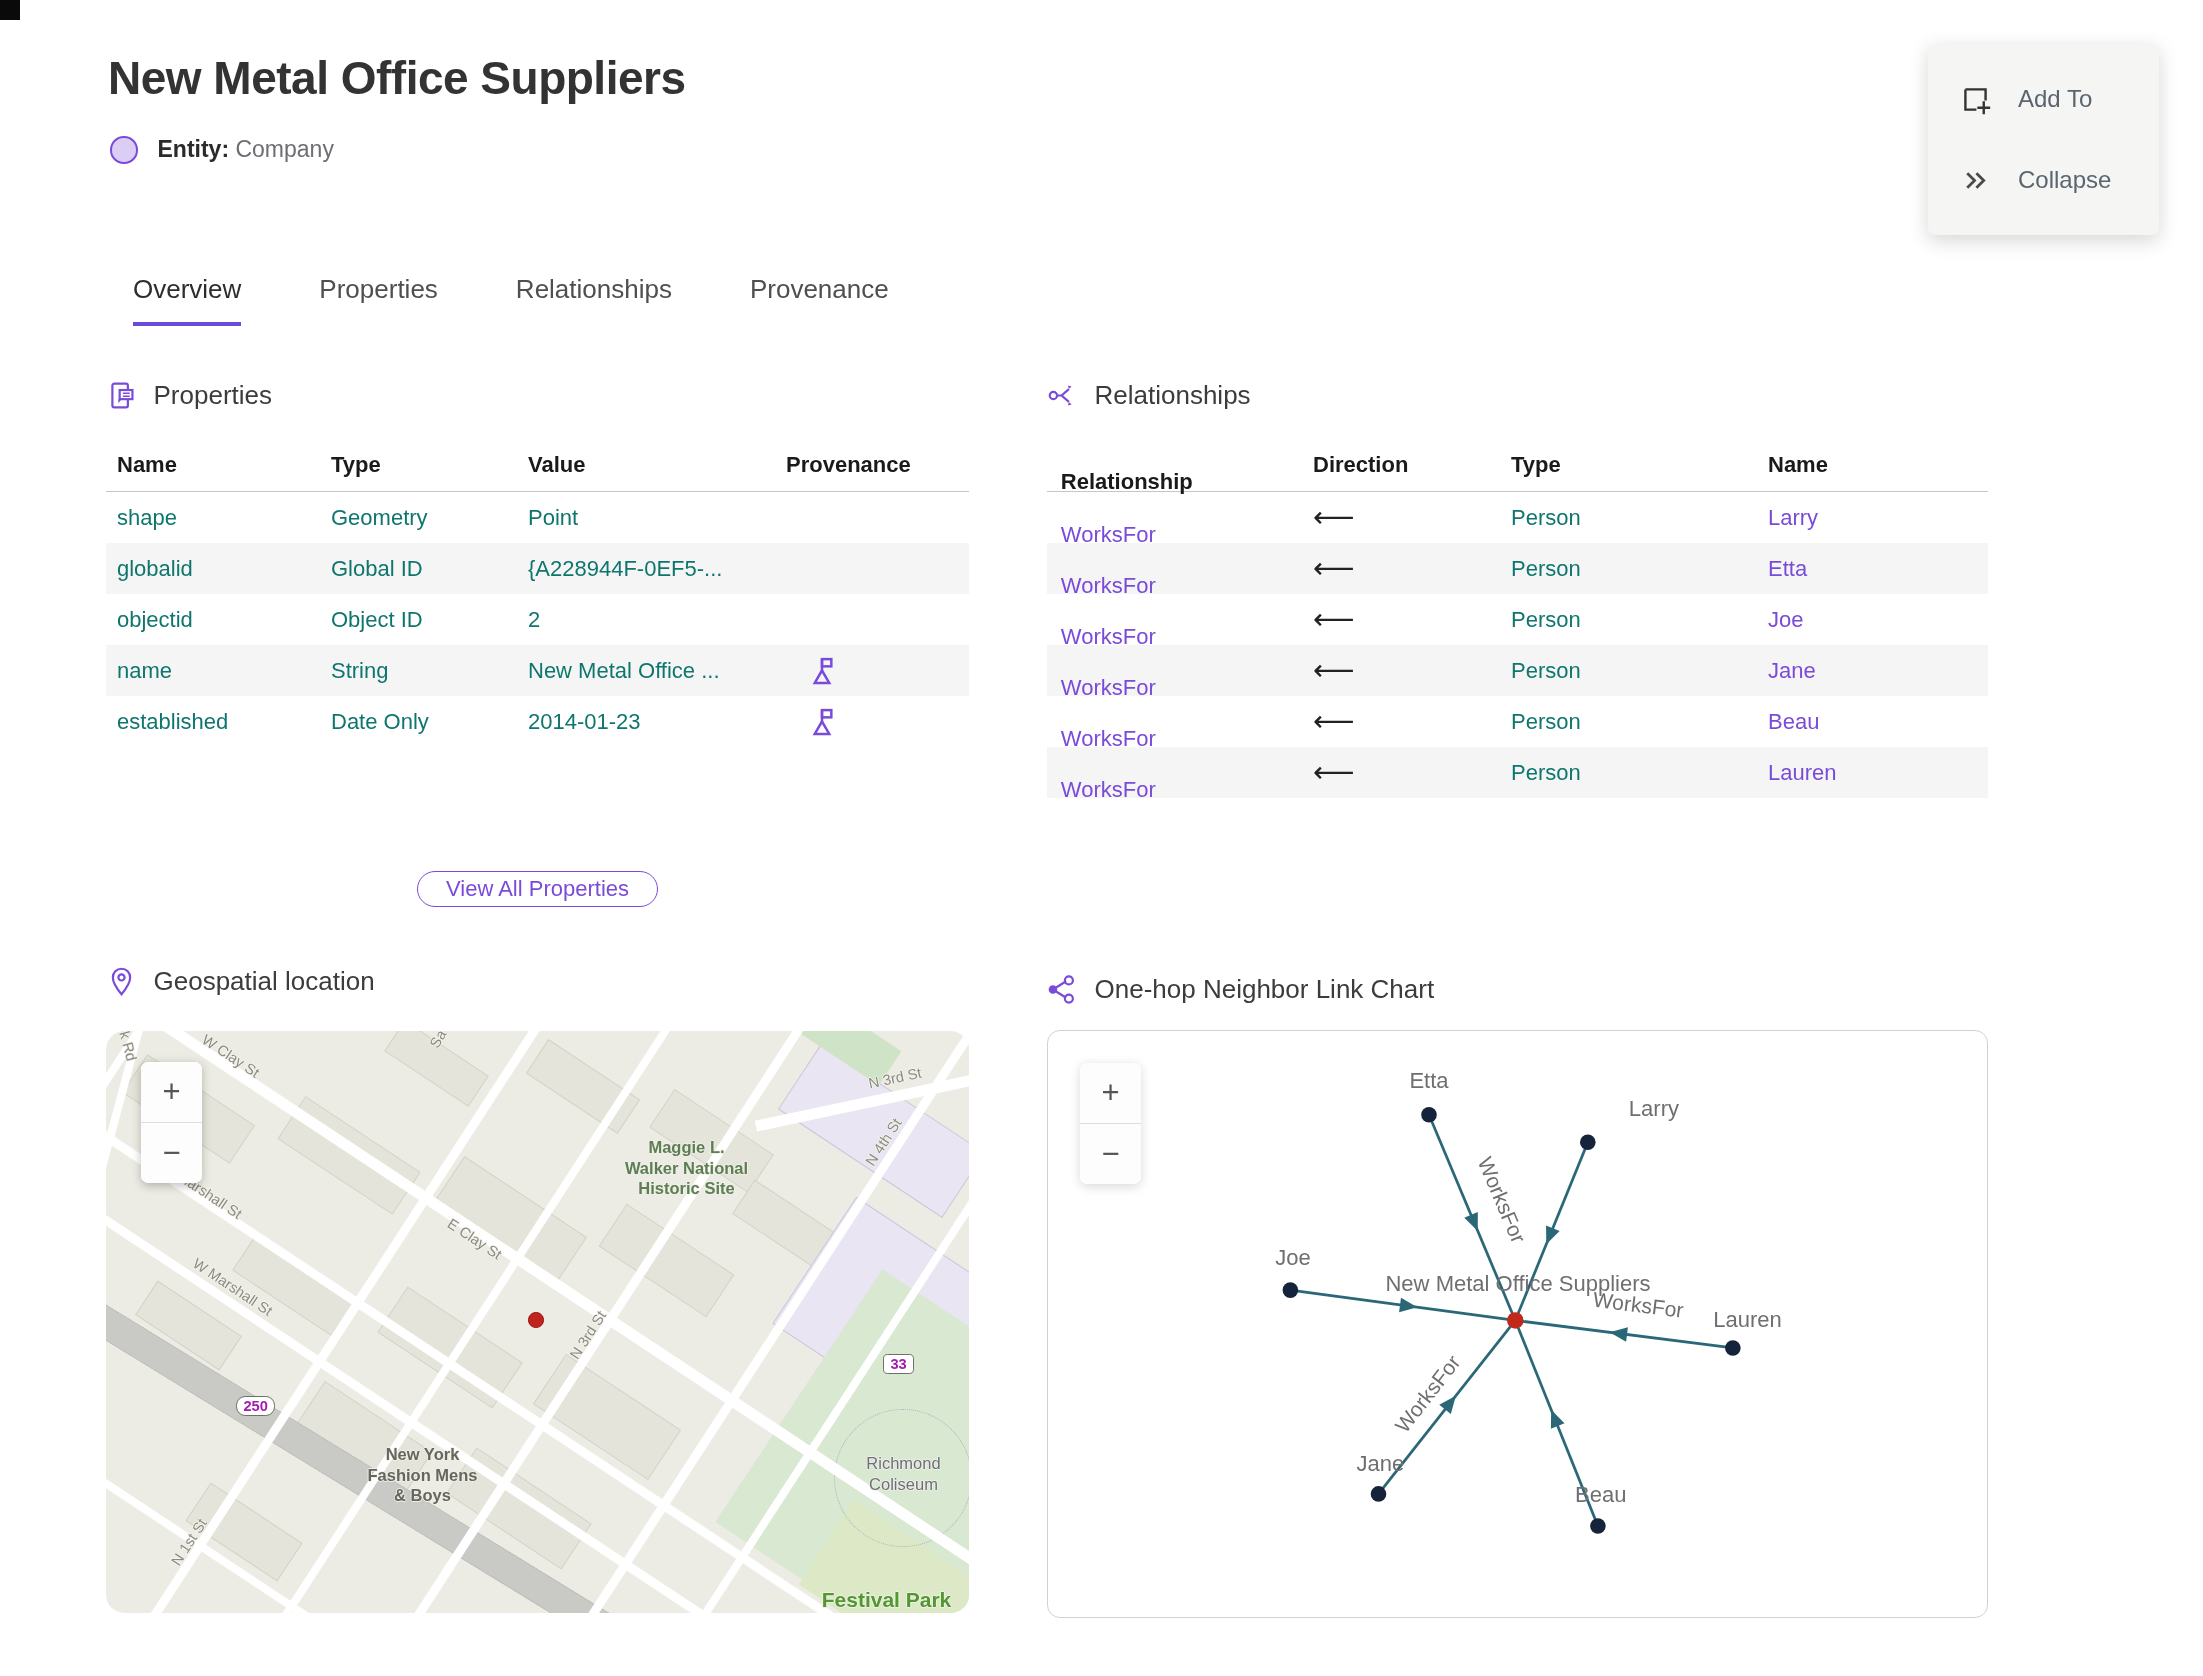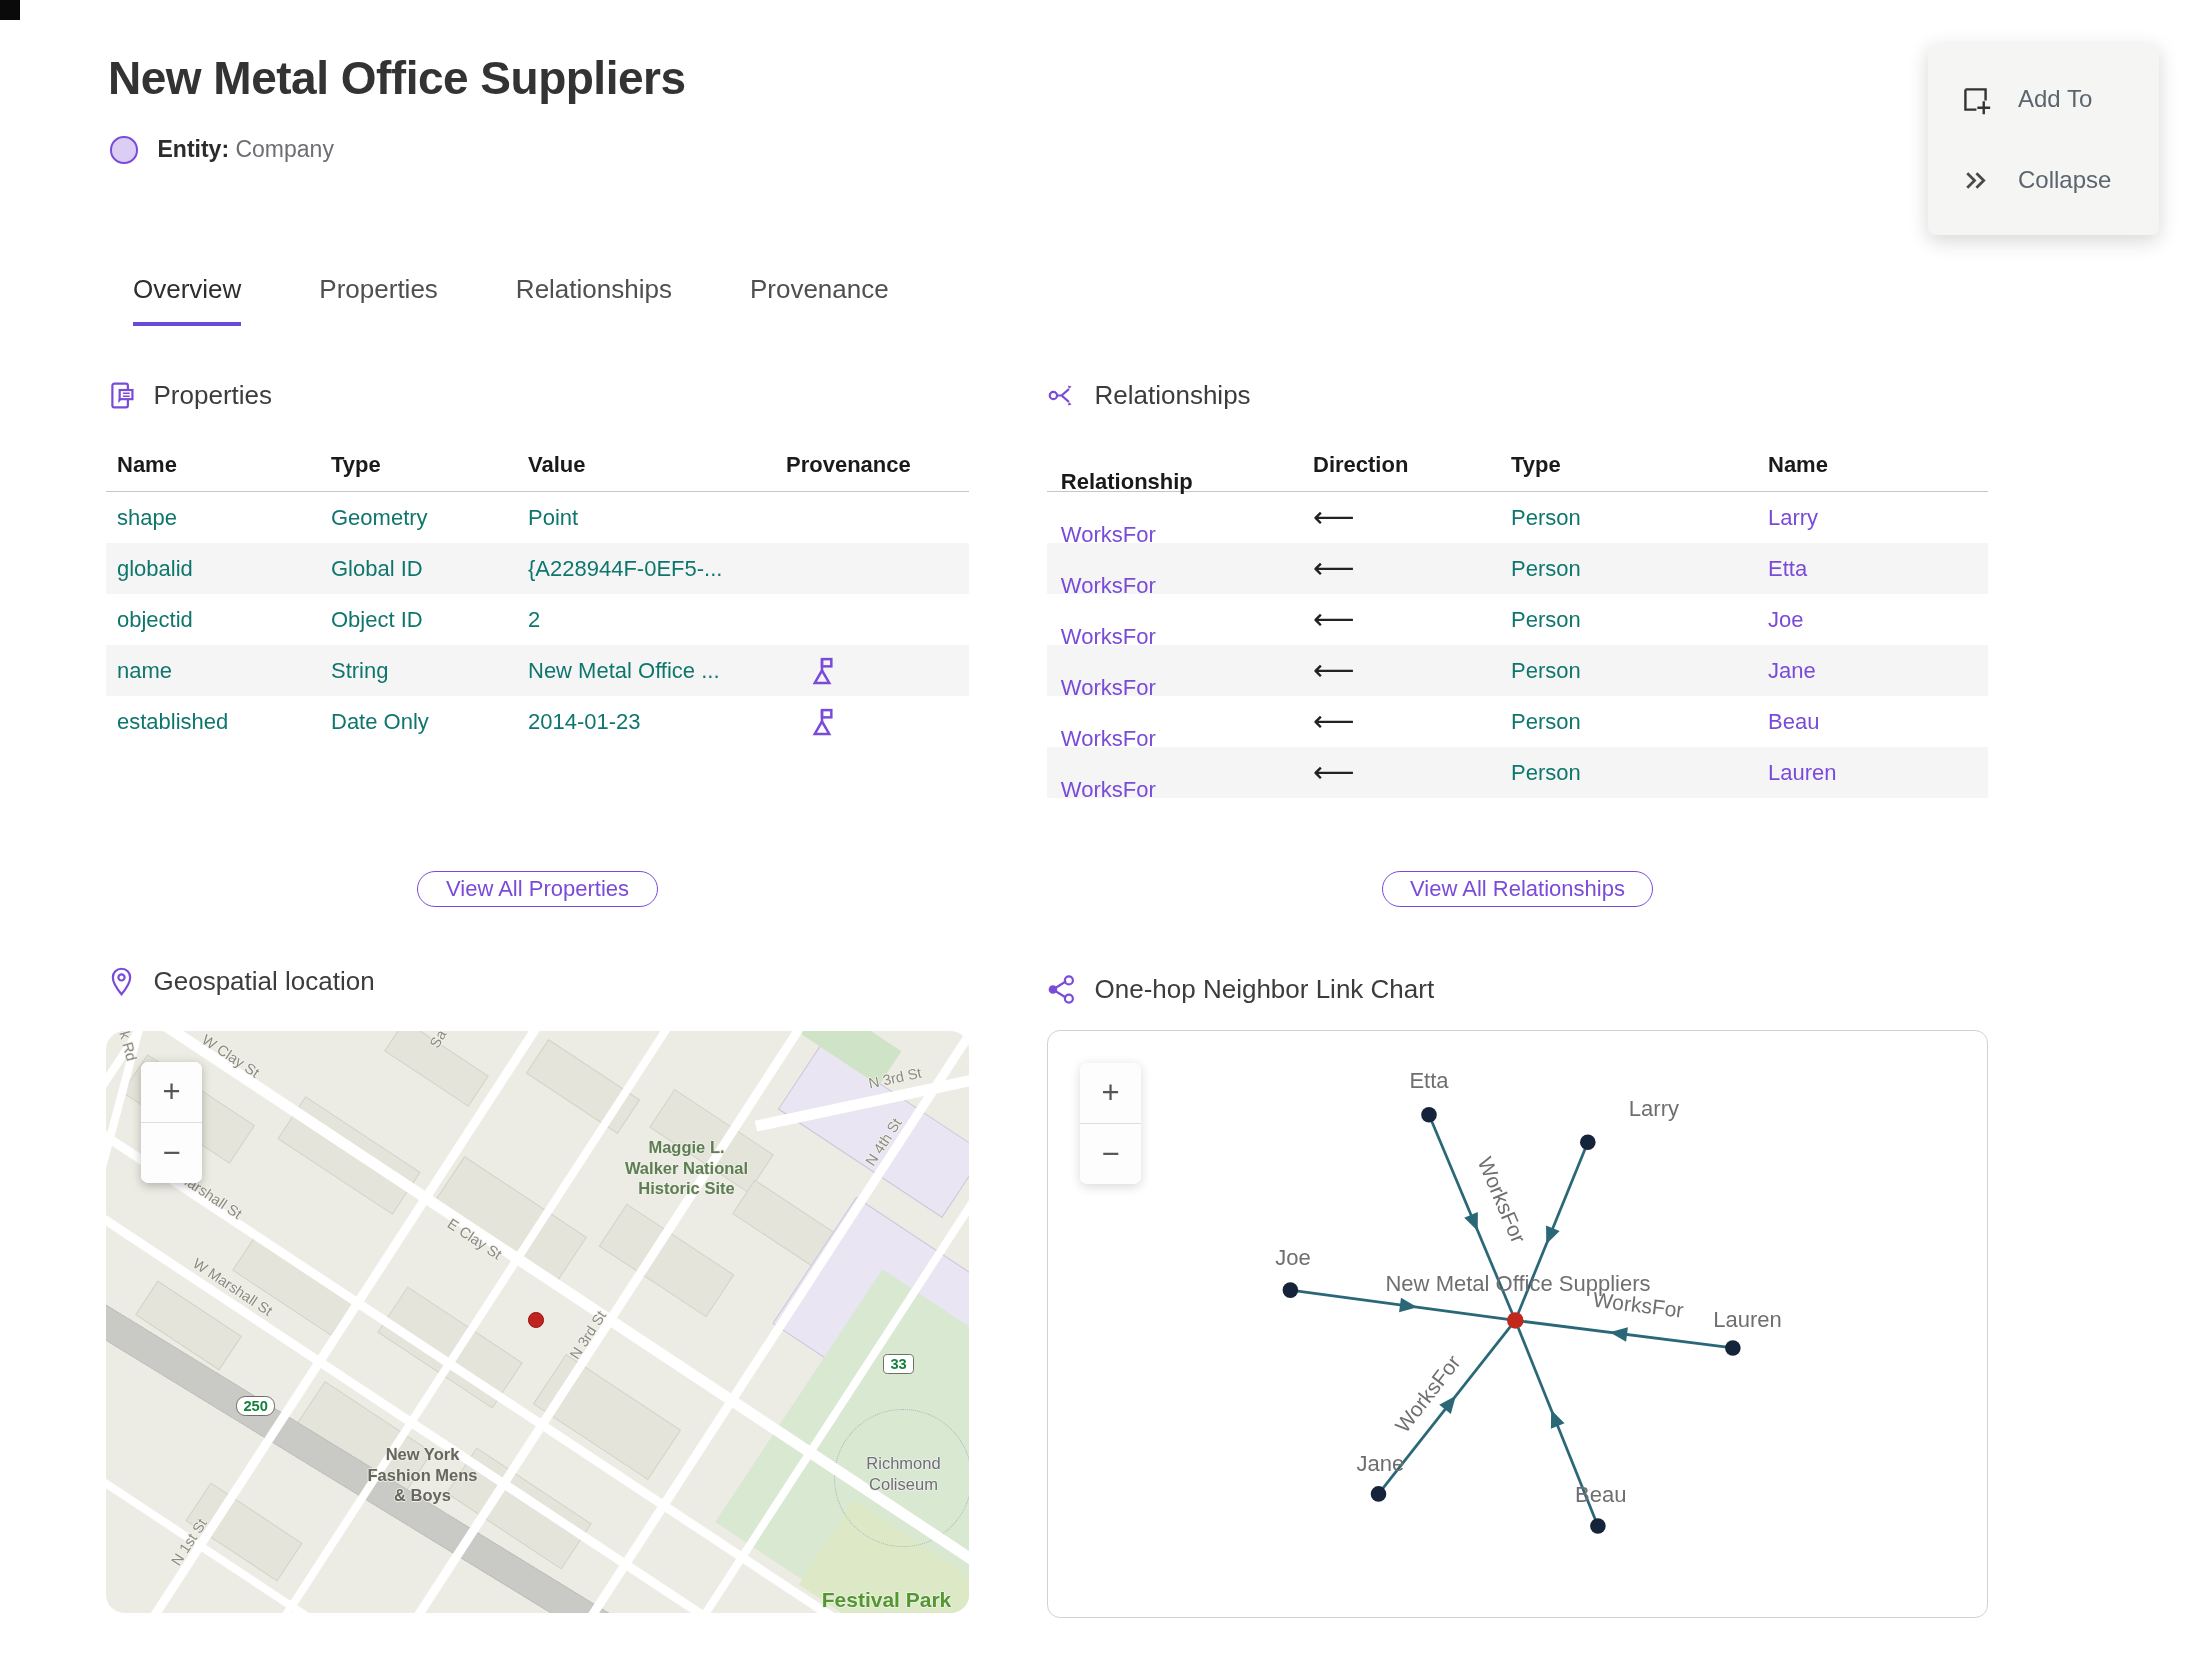--- a/index.html
+++ b/index.html
@@ -65,21 +65,21 @@
   .lav { position:absolute; background:#e9e5f2; border:0.9px solid #cdc6d8; }
   .grn { position:absolute; }
   .road { position:absolute; background:#fff; }
   .road-gray { position:absolute; background:#c9c9c6; box-shadow:0 0 0 0.9px #bebebb inset; }
   .coliseum-circle { position:absolute; width:138px; height:138px; border-radius:50%; border:1.8px dotted #a9b2bd; }
   .map-street { position:absolute; font-size:14.7px; color:#8b8b84; white-space:nowrap;
     text-shadow:0.9px 0 0 #f4f3ec,-0.9px 0 0 #f4f3ec,0 0.9px 0 #f4f3ec,0 -0.9px 0 #f4f3ec; }
   .map-poi { position:absolute; text-align:center; font-weight:700; line-height:1.25;
     text-shadow:0.9px 0 0 #eef0e8,-0.9px 0 0 #eef0e8,0 0.9px 0 #eef0e8,0 -0.9px 0 #eef0e8; }
   .shield { position:absolute; background:#fff; border:1.8px solid #6f6f6a; border-radius:4.6px;
-    font-size:14.7px; font-weight:700; color:#15803d; padding:0.9px 6.4px; }
+    font-size:14.7px; font-weight:700; color:#a21caf; padding:0.9px 6.4px; }
   .red-dot { position:absolute; width:15.6px; height:15.6px; border-radius:50%; background:#c2231f; border:0.9px solid #8e1512; cursor:pointer; }
 
   .zoom-ctrl { position:absolute; width:61px; background:#fff; border-radius:7.3px;
     box-shadow:0 2.8px 9.2px rgba(0,0,0,.25); overflow:hidden; }
   .zoom-btn { width:61px; height:60px; display:flex; align-items:center; justify-content:center;
     font-size:31px; color:#555; cursor:pointer; background:#fdfdfd; }
   .zoom-div { height:0.9px; background:#ddd; }
 
   
   .chart-card { position:absolute; left:1047px; top:1030px; width:941px; height:588px; background:#fff;
@@ -235,23 +235,20 @@
       <span class="td link rcol-name">Beau</span>
     </div>
     <div class="trow stripe">
       <span class="td link rcol-rel">WorksFor</span>
       <span class="td arrow rcol-dir">⟵</span>
       <span class="td rcol-type">Person</span>
       <span class="td link rcol-name">Lauren</span>
     </div>
   </div>
 
-  <div class="viewall-wrap va-rels">
-    <button class="viewall-btn">View All Relationships</button>
-  </div>
 
   <div class="section-header sh-geo">
     <svg width="31" height="31" viewBox="0 0 34 34" class="icon-purple">
       <path d="M17 3 C11.5 3 7.5 7.5 7.5 12.6 C7.5 19.5 17 31 17 31 C17 31 26.5 19.5 26.5 12.6 C26.5 7.5 22.5 3 17 3 Z"></path>
       <circle cx="17" cy="12.5" r="3.4"></circle>
     </svg>
     <span class="stitle">Geospatial location</span>
   </div>
 
   <div class="section-header sh-chart">

